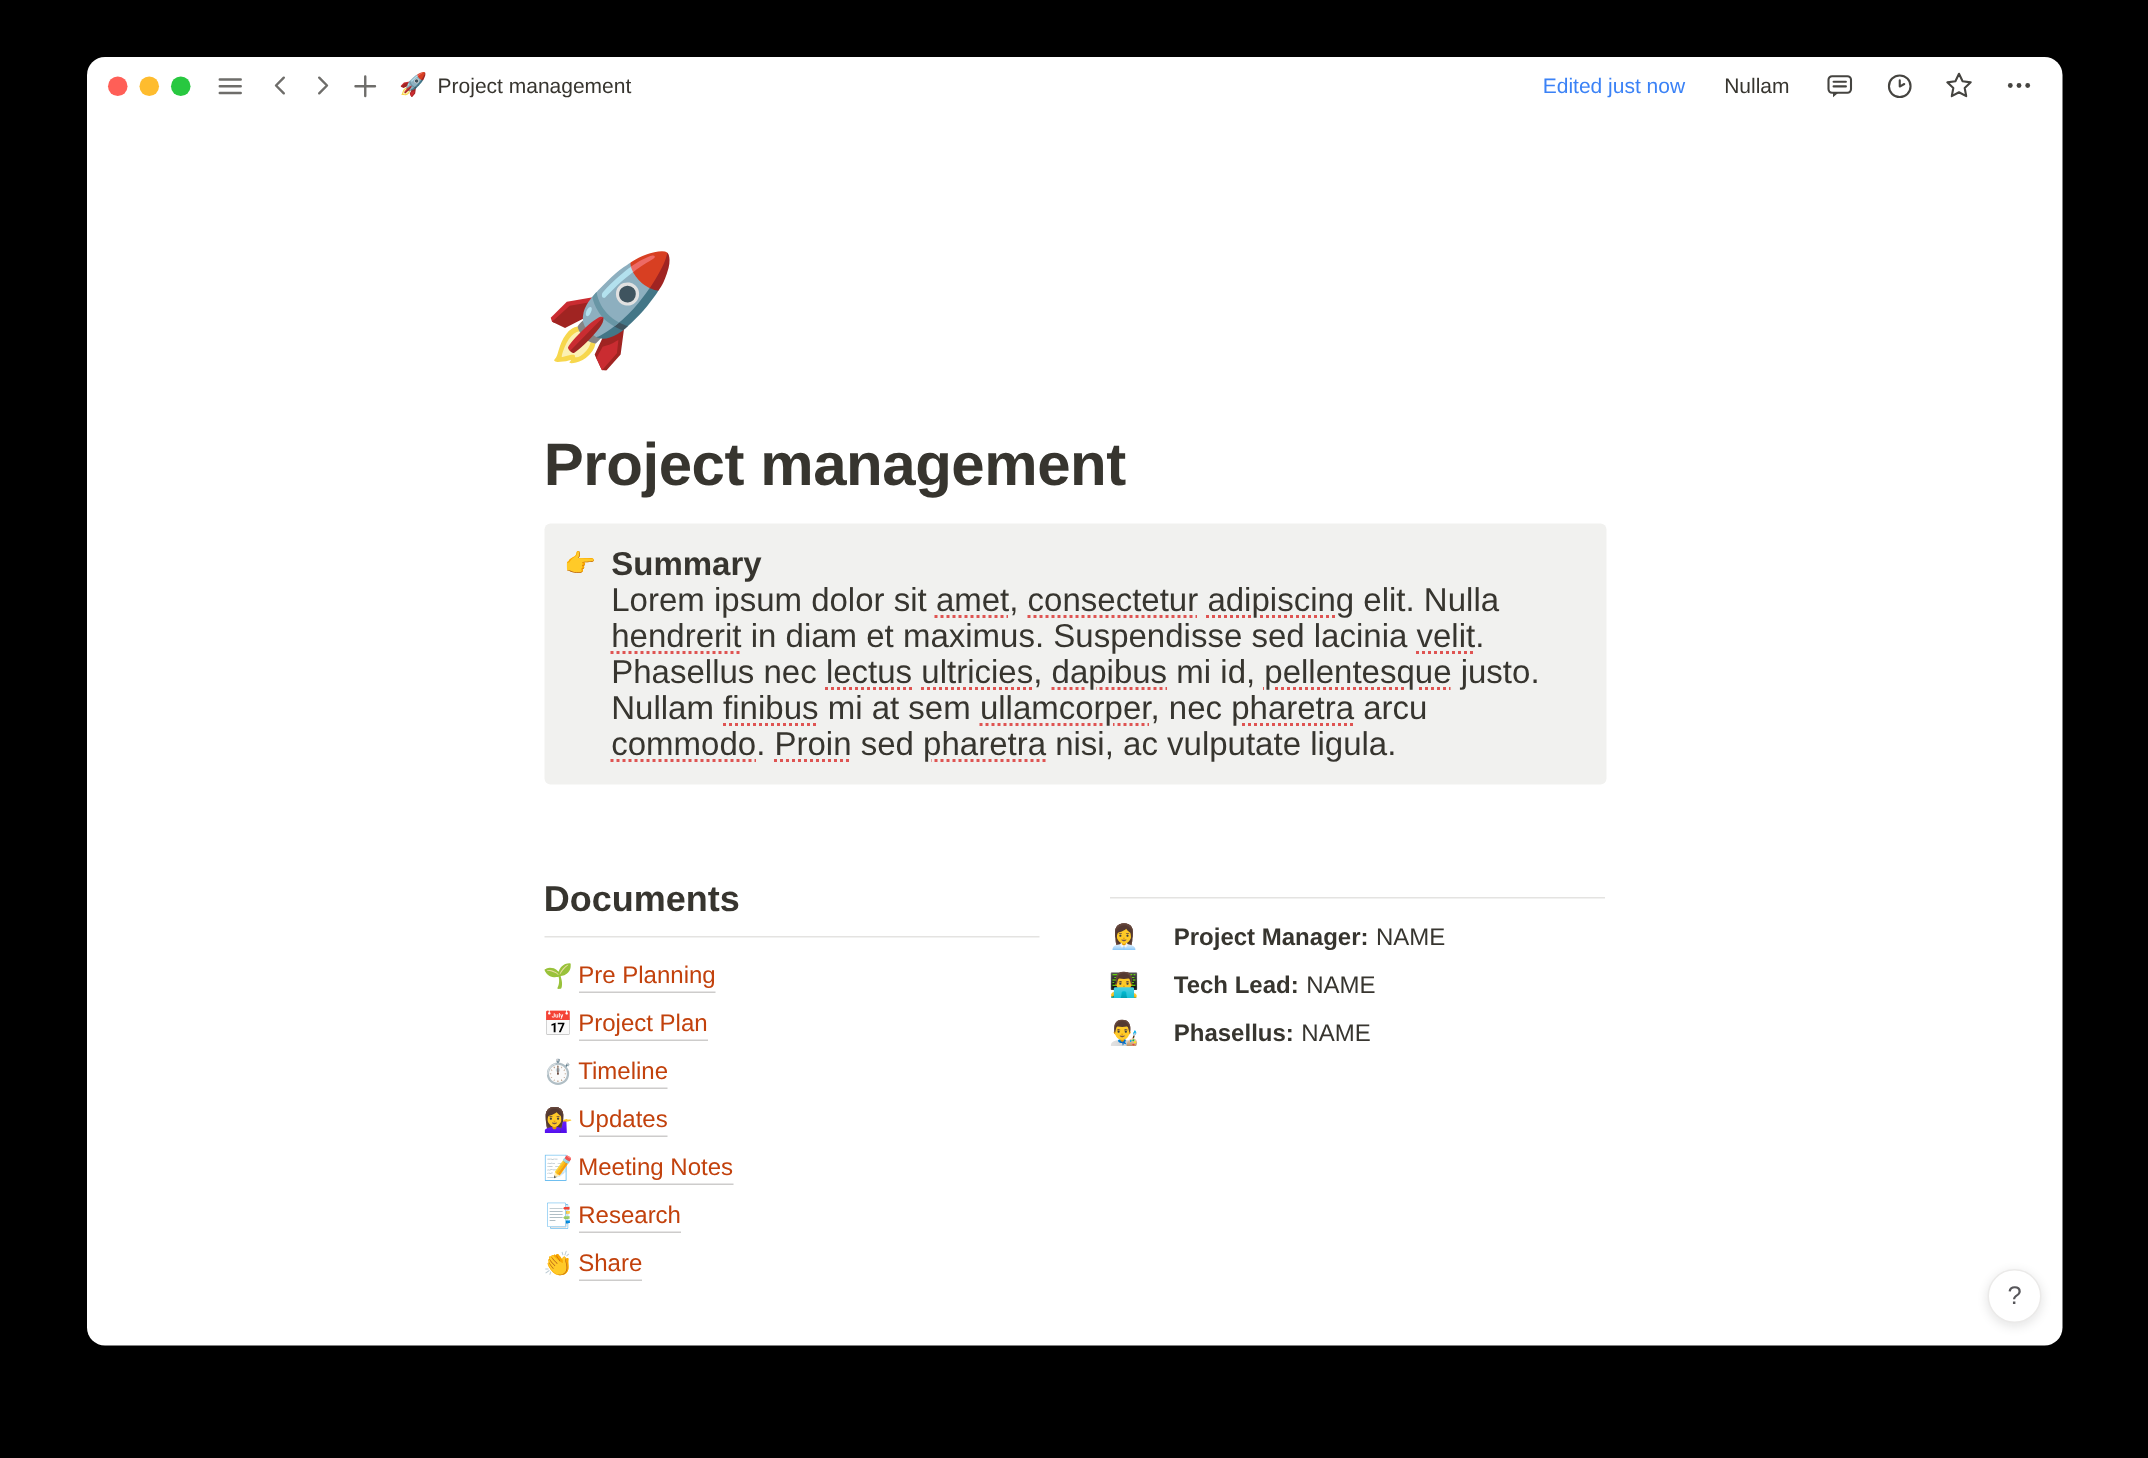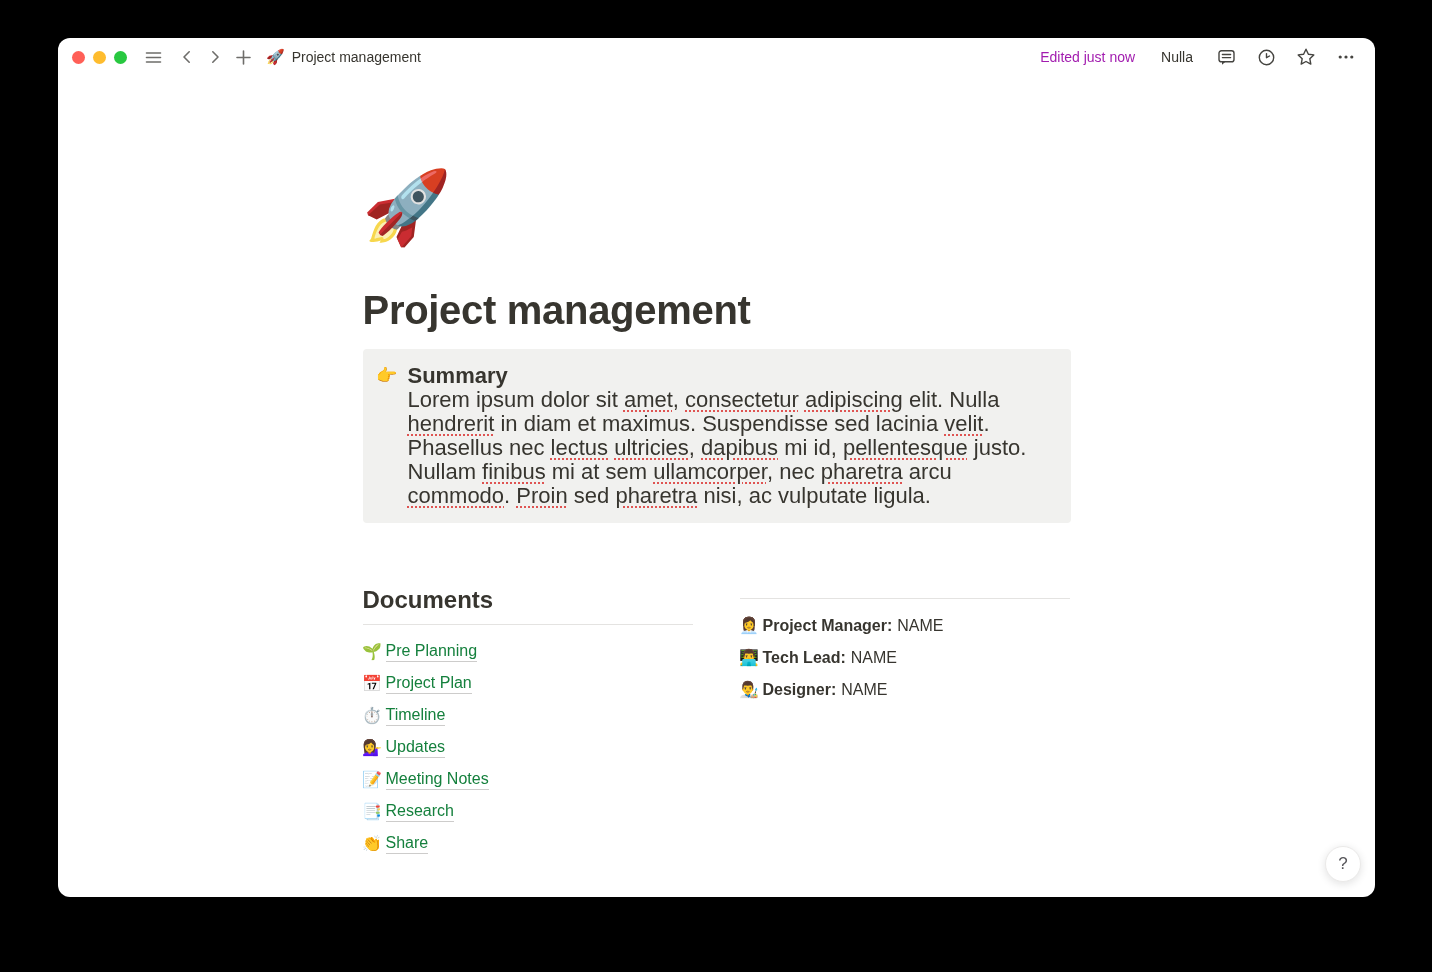--- a/index.html
+++ b/index.html
@@ -24,21 +24,21 @@
     background:none; border:none; padding:0; margin:0; cursor:pointer;
     display:flex; align-items:center; justify-content:center;
     width:26px; height:26px; border-radius:4px;
   }
   .tb-btn svg { display:block; }
   .tb-icon-stroke { stroke:#6e6d6a; stroke-width:1.6; fill:none; stroke-linecap:round; stroke-linejoin:round; }
   .breadcrumb { display:flex; align-items:center; gap:7px; margin-left:10px; cursor:pointer; }
   .breadcrumb .emoji { font-size:15px; line-height:16px; }
   .breadcrumb .title { font-size:14px; color:#37352f; }
   .tb-right { margin-left:auto; display:flex; align-items:center; gap:14px; }
-  .edited { font-size:14px; color:#a21caf; margin-right:6px; }
+  .edited { font-size:14px; color:#3b82f6; margin-right:6px; }
   .share { font-size:14px; color:#37352f; background:none; border:none; padding:4px 6px; cursor:pointer; border-radius:4px; }
   .dark-icon-stroke { stroke:#454440; stroke-width:1.4; fill:none; stroke-linecap:round; stroke-linejoin:round; }
   .dark-icon-fill { fill:#454440; }
   
   .content { width:708px; margin:0 auto; padding-top:92px; }
   .page-icon { font-size:72px; line-height:78px; height:78px; width:86px; cursor:pointer; }
   .page-title { font-size:40px; line-height:48px; font-weight:700; letter-spacing:-0.3px; margin:40px 0 0 0; color:#37352f; }
   .callout {
     margin-top:15px; background:#f1f1ef; border-radius:4px;
     padding:15px 16px 15px 14px; display:flex; align-items:flex-start;
@@ -52,24 +52,24 @@
     text-decoration-thickness:2px; text-underline-offset:3px;
   }
   .columns { display:flex; gap:47px; margin-top:64px; }
   .col { width:330px; }
   .col-heading { font-size:24px; line-height:26px; font-weight:600; margin:0; color:#37352f; }
   .divider { height:1px; background:#e4e3e1; margin-top:11px; }
   .item-list { list-style:none; margin:11px 0 0 0; padding:0; }
   .item-list li { display:flex; align-items:center; height:32px; font-size:16px; }
   .li-emoji { width:23px; flex:none; font-size:16px; line-height:20px; }
   .doc-link {
-    color:#15803d; cursor:pointer;
+    color:#c2410c; cursor:pointer;
     border-bottom:1px solid rgba(55,53,47,0.25); padding-bottom:1px;
   }
-  .role { font-weight:700; }
+  .role { font-weight:700;margin-left:20px; }
   .name { margin-left:5px; }
   
   .help-btn {
     position:absolute; right:14px; bottom:15px; width:36px; height:36px;
     border-radius:50%; background:#fff; border:1px solid #ebeae9;
     box-shadow:0 2px 8px rgba(15,15,15,0.12); cursor:pointer;
     display:flex; align-items:center; justify-content:center;
     font-size:17px; color:#57565a; font-family:"Liberation Sans","DejaVu Sans",sans-serif;
   }
 </style>
@@ -106,21 +106,21 @@
         </svg>
       </button>
       <div class="breadcrumb">
         <span class="emoji">🚀</span>
         <span class="title">Project management</span>
       </div>
     </div>
 
     <div class="tb-right">
       <span class="edited">Edited just now</span>
-      <button class="share">Nulla</button>
+      <button class="share">Nullam</button>
       <button class="tb-btn">
         <svg width="19" height="19" viewBox="0 0 19 19">
           <rect class="dark-icon-stroke" x="2" y="2.8" width="15" height="11" rx="2.4"></rect>
           <path class="dark-icon-stroke" d="M5.4 6.5h8.2M5.4 9.6h8.2"></path>
           <path d="M5 13.6v3.2l3.8-3.2z" fill="#454440"></path>
         </svg>
       </button>
       <button class="tb-btn">
         <svg width="19" height="19" viewBox="0 0 19 19">
           <circle class="dark-icon-stroke" cx="9.5" cy="9.5" r="7.2"></circle>
@@ -197,21 +197,21 @@
               <span class="role">Project Manager:</span>
               <span class="name">NAME</span>
             </li>
             <li>
               <span class="li-emoji">👨‍💻</span>
               <span class="role">Tech Lead:</span>
               <span class="name">NAME</span>
             </li>
             <li>
               <span class="li-emoji">👨‍🎨</span>
-              <span class="role">Designer:</span>
+              <span class="role">Phasellus:</span>
               <span class="name">NAME</span>
             </li>
           </ul>
       </div>
     </div>
   </div>
 
   <button class="help-btn">?</button>
 </div>
 

